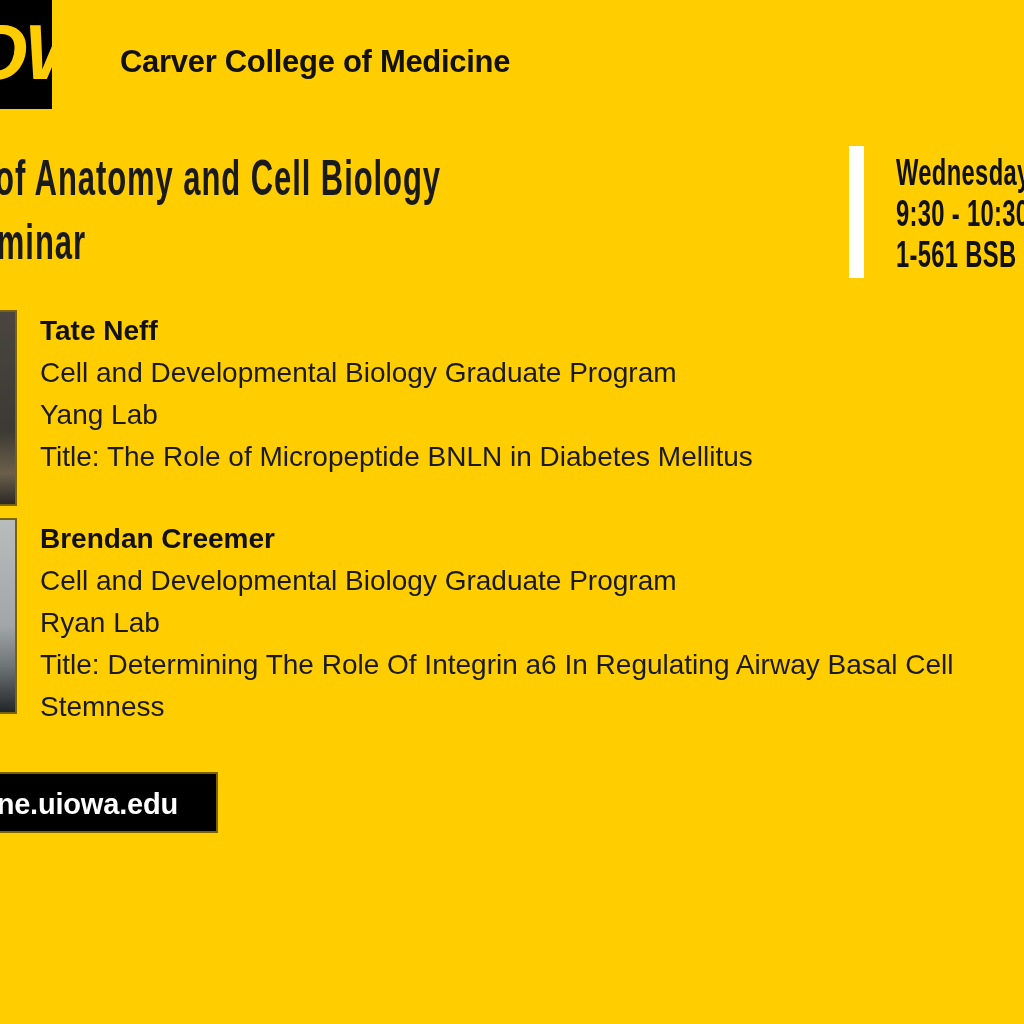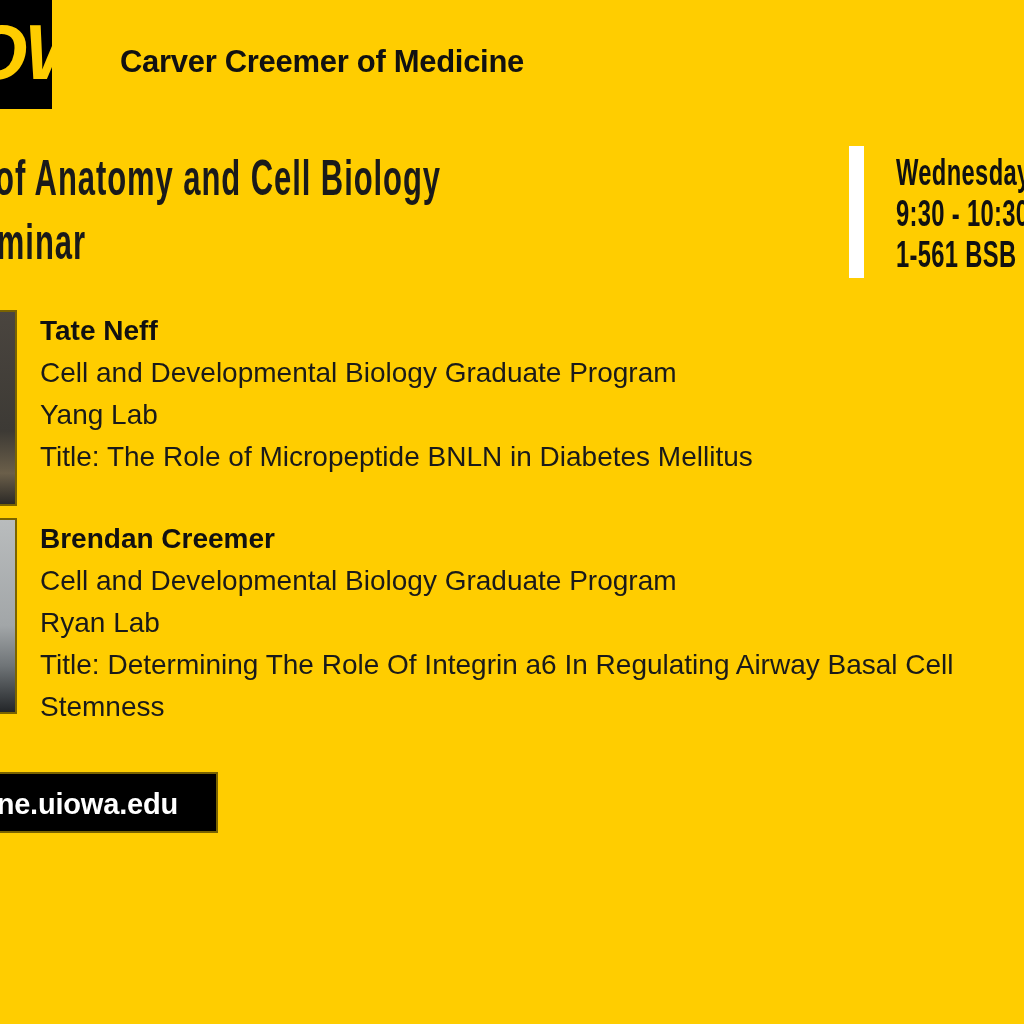--- a/index.html
+++ b/index.html
@@ -184,21 +184,21 @@
 </style>
 </head>
 <body>
 
 <div id="poster">
 
   <div class="logo-block">
     <div class="logo-text">IOWA</div>
   </div>
 
-  <div class="college-name">Carver Creemer of Medicine</div>
+  <div class="college-name">Carver College of Medicine</div>
 
   <div class="headline">
     <div class="headline-line">Department of Anatomy and Cell Biology</div>
     <div class="headline-line">Graduate Seminar</div>
   </div>
 
   <div class="white-rule"></div>
   <div class="event-details">
     <div class="event-line">Wednesday</div>
     <div class="event-line">9:30 - 10:30 AM</div>

